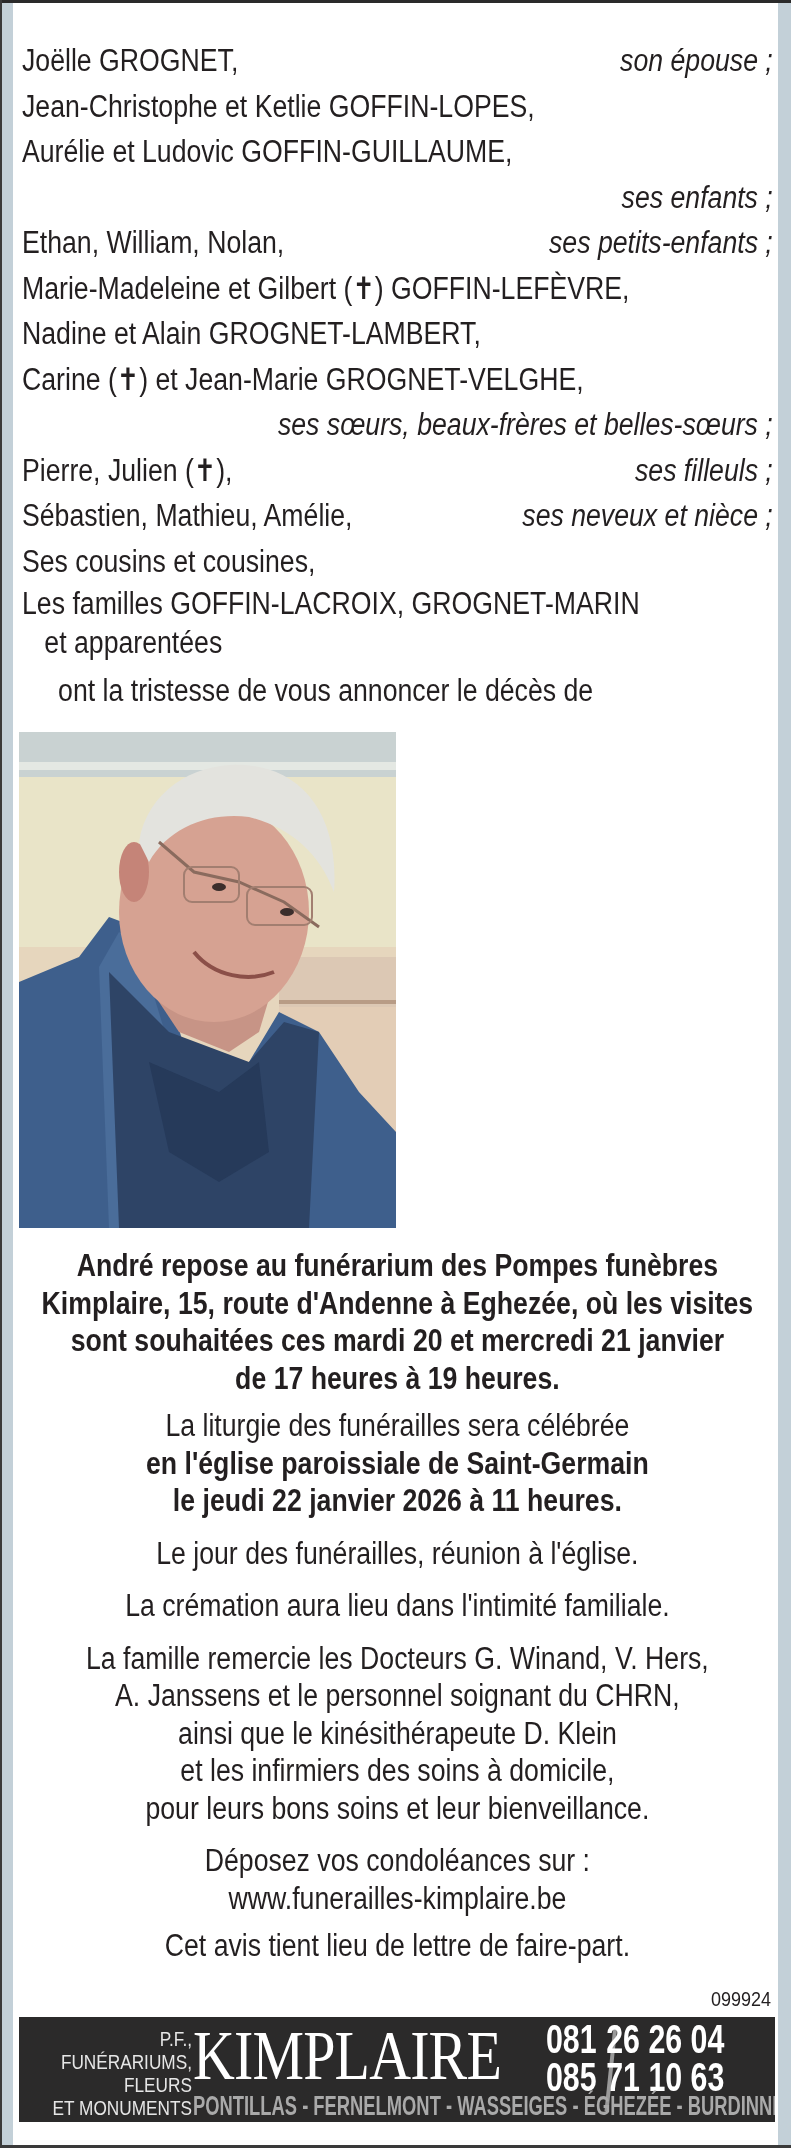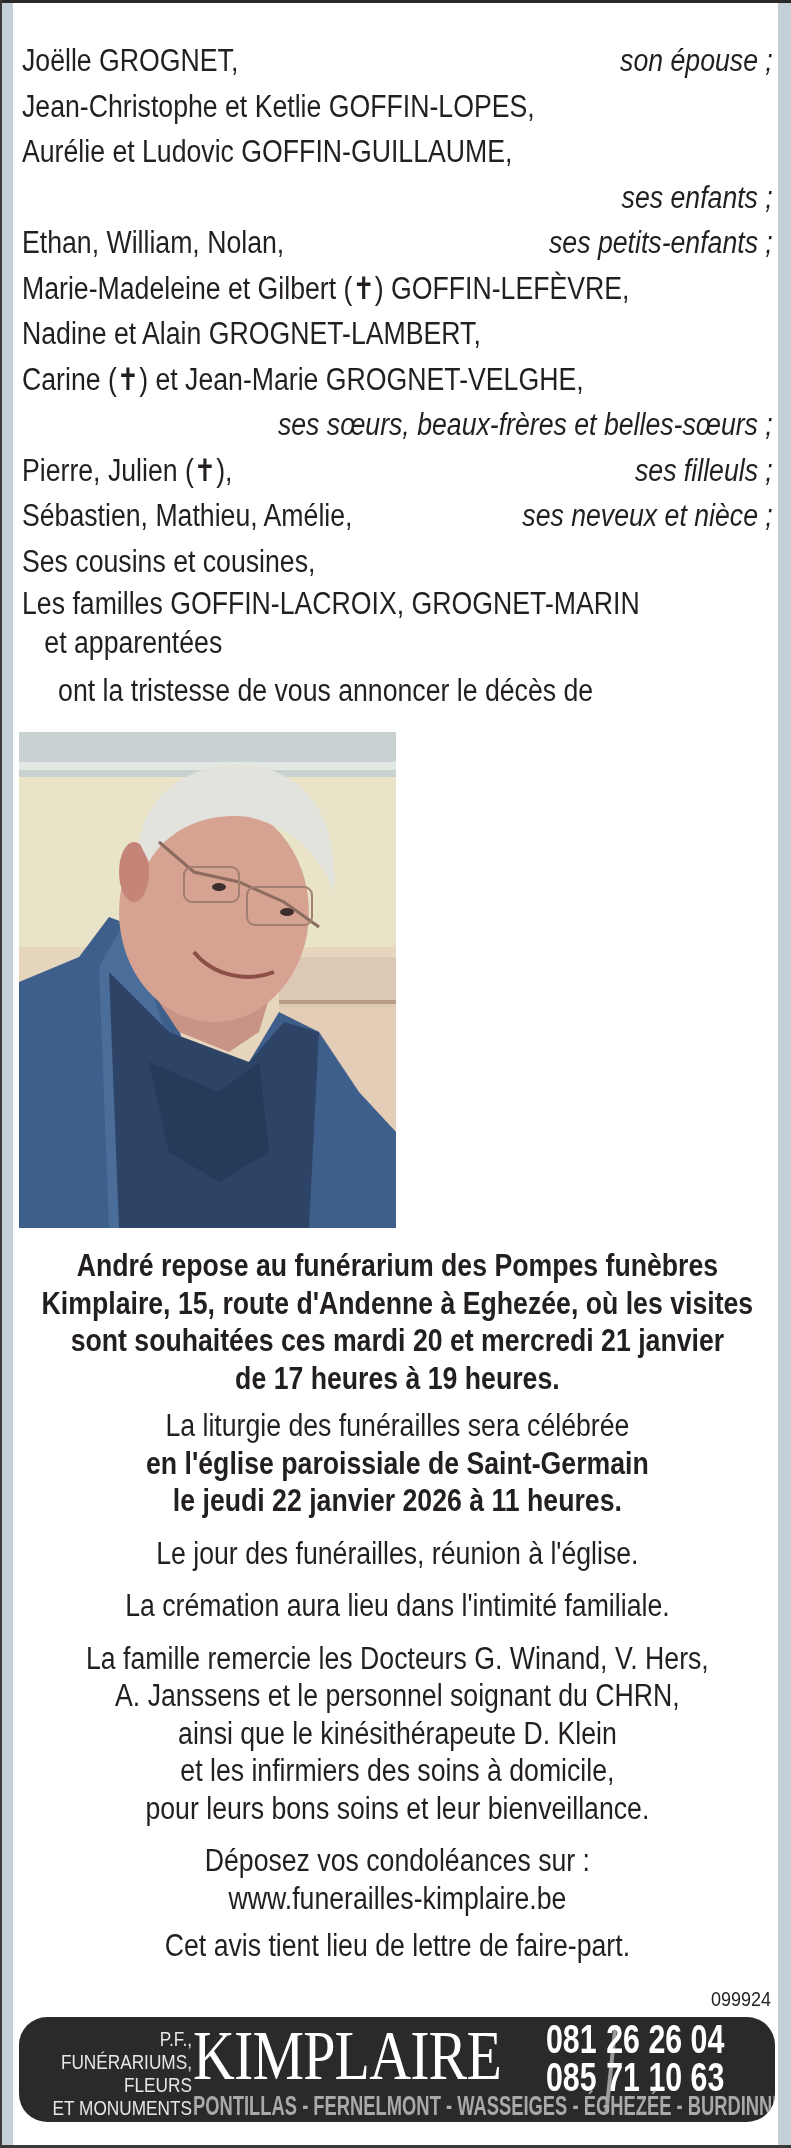--- a/index.html
+++ b/index.html
@@ -28,21 +28,21 @@
   .namebox .dates div { font-family: "Liberation Sans", sans-serif; font-size: 31px; line-height: 37px; color: #231f20; transform: scaleX(0.84); transform-origin: 50% 0; white-space: nowrap; }
 
   .body { left: 22px; width: 873px; top: 1247px; text-align: center; font-size: 31px; line-height: 37.5px; }
   .body p { margin: 0; white-space: nowrap; }
   .body .b { font-weight: bold; }
   .body .gap { height: 10px; }
   .body .gap2 { height: 15px; }
 
   .ref { position: absolute; left: 690px; top: 1988px; width: 81px; text-align: right; font-family: "Liberation Sans", sans-serif; font-size: 20px; color: #231f20; transform: scaleX(0.9); transform-origin: 100% 0; }
 
-  .banner { position: absolute; left: 19px; top: 2017px; width: 756px; height: 105px; background: #2b2a2a; overflow: hidden; border-radius: 28px; }
+  .banner { position: absolute; left: 19px; top: 2017px; width: 756px; height: 105px; background: #2b2a2a; overflow: hidden; }
   .banner .left { position: absolute; right: 583px; top: 10px; text-align: right; font-family: "Liberation Sans", sans-serif; font-size: 21px; line-height: 23px; color: #e6e6e6; white-space: nowrap; transform: scaleX(0.82); transform-origin: 100% 0; }
   .banner .brand { position: absolute; left: 174px; top: 3px; font-family: "Liberation Serif", serif; font-size: 69px; line-height: 72px; color: #ffffff; white-space: nowrap; transform: scaleX(0.84); transform-origin: 0 0; letter-spacing: -1px; }
   .banner .phones { position: absolute; left: 527px; top: 3px; font-family: "Liberation Sans", sans-serif; font-weight: bold; font-size: 41px; line-height: 38px; color: #ffffff; white-space: nowrap; transform: scaleX(0.74); transform-origin: 0 0; }
   .banner .phones .pl { display: block; }
   .banner .phones .pre { display: inline-block; width: 70px; }
   .banner .slash { position: absolute; left: 590px; top: 8px; width: 4px; height: 86px; background: #9a9a9a; transform: skewX(-6deg); }
   .banner .places { position: absolute; left: 174px; top: 75px; font-family: "Liberation Sans", sans-serif; font-weight: bold; font-size: 27px; line-height: 28px; color: #a9a9a9; white-space: nowrap; transform: scaleX(0.68); transform-origin: 0 0; }
 </style>
 </head>
 <body>

